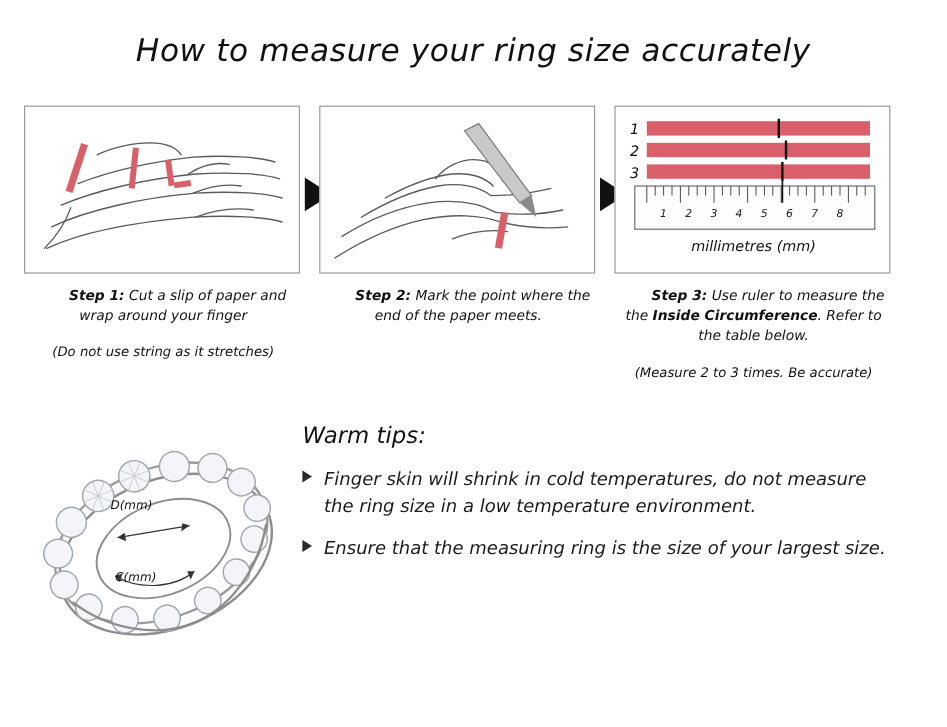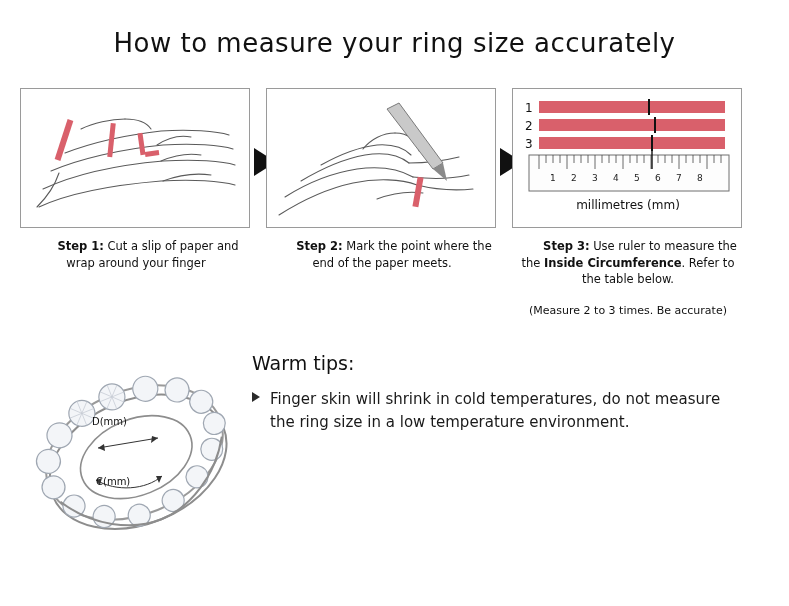--- a/index.html
+++ b/index.html
@@ -13,20 +13,21 @@
     font-family: "DejaVu Sans", sans-serif;
     color: #1a1a1a;
     position: relative;
     overflow: hidden;
   }
   .page {
     position: absolute;
     left: 0; top: 0;
     width: 689px;
     height: 606px;
+    font-style: italic;
   }
 
   
   .title {
     position: absolute;
     left: 0;
     top: 28px;
     width: 789px;
     text-align: center;
     font-size: 26px;
@@ -171,20 +172,21 @@
             <rect x="40" y="30" width="6" height="42" transform="rotate(18 43 51)"></rect>
             <rect x="88" y="34" width="5" height="34" transform="rotate(6 90 51)"></rect>
             <rect x="118" y="44" width="5" height="22" transform="rotate(-8 120 55)"></rect>
             <rect x="124" y="62" width="14" height="5" transform="rotate(-8 131 64)"></rect>
           </g>
         </svg>
       </div>
       <div class="caption">
         <span class="lead">Step 1:</span><span> Cut a slip of paper and wrap around your finger</span>
       </div>
+      <div class="note">(Do not use string as it stretches)</div>
     </div>
 
     <div class="arrow a1"></div>
 
     <div class="step s2">
       <div class="panel">
         <svg width="230" height="140" viewBox="0 0 230 140">
           <g fill="none" stroke="#5a5a5a" stroke-width="1.1" stroke-linecap="round">
             <path d="M12 126 C34 112, 58 100, 86 94 C110 89, 134 90, 150 96"></path>
             <path d="M18 108 C40 94, 64 84, 90 80 C112 77, 132 80, 146 88"></path>
@@ -327,15 +329,19 @@
     <div class="dim-label dim-c" style="position:absolute; left:66px; top:124px;">C(mm)</div>
   </div>
 
   <div class="tips">
     <div class="tips-head">Warm tips:</div>
 
     <div class="tip">
       <span class="bullet"></span>
       <span class="txt">Finger skin will shrink in cold temperatures, do not measure the ring size in a low temperature environment.</span>
     </div>
+    <div class="tip">
+      <span class="bullet"></span>
+      <span class="txt">Ensure that the measuring ring is the size of your largest size.</span>
+    </div>
   </div>
 
 </div>
 
 </body></html>

